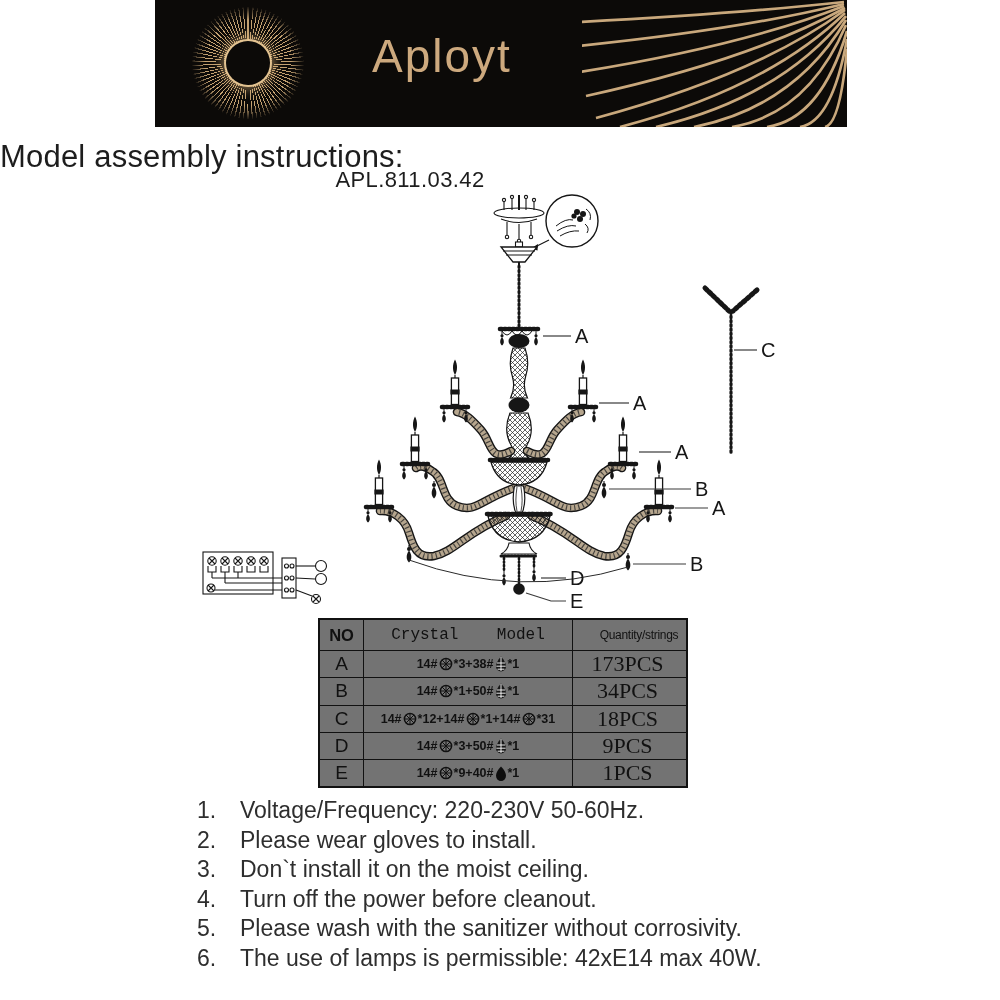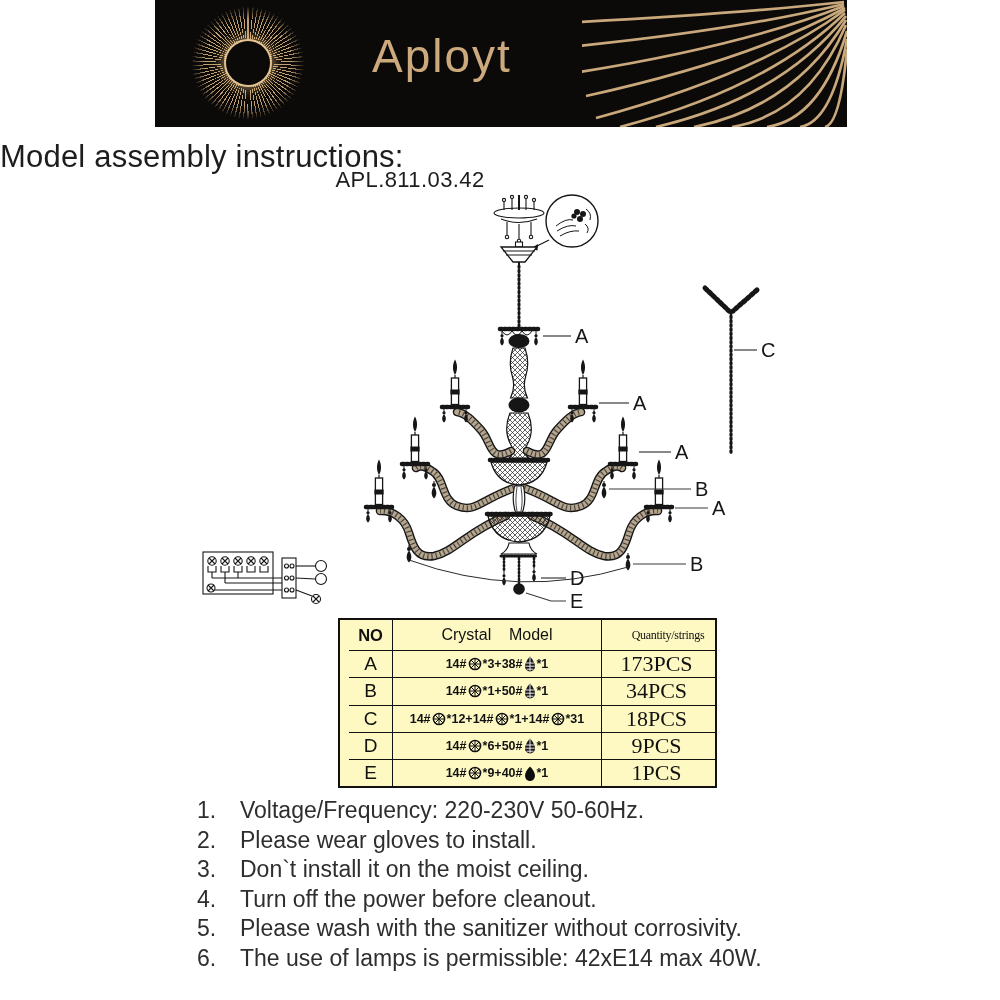--- a/index.html
+++ b/index.html
@@ -29,31 +29,31 @@
   .beadbar{stroke:#161616;stroke-width:4.6;stroke-dasharray:2 2.1;stroke-linecap:round;fill:none;}
   .dotline{stroke:#161616;stroke-width:3;stroke-dasharray:1.6 2.6;stroke-linecap:round;fill:none;}
   .dotline2{stroke:#161616;stroke-width:2.6;stroke-dasharray:1.3 2.2;stroke-linecap:round;fill:none;}
   .arm-o{stroke:#161616;stroke-width:8.6;fill:none;stroke-linecap:round;}
   .arm-f{stroke:#b6a68e;stroke-width:5.8;fill:none;stroke-linecap:round;}
   .arm-t{stroke:#2c2c2c;stroke-width:5.2;fill:none;stroke-dasharray:1.2 3;opacity:.8;}
   .lblline{stroke:#3a3a3a;stroke-width:1.2;fill:none;}
   .lbl{font-family:"Liberation Sans",sans-serif;font-size:20px;fill:#161616;}
 
   
-  .ptable{position:absolute;left:338px;top:618px;width:366px;border:2px solid #111;
-    background:#fef9c3;padding-left:9px;}
+  .ptable{position:absolute;left:318px;top:618px;width:366px;border:2px solid #111;
+    background:#737373;}
   .trow{display:grid;grid-template-columns:44px 209px 109px;border-bottom:1.5px solid #111;}
   .trow:last-child{border-bottom:none;}
   .tc{border-right:1.5px solid #111;display:flex;align-items:center;justify-content:center;color:#111;}
   .tc:last-child{border-right:none;}
   .th{height:30px;}
   .tr-data{height:26.3px;}
   .h-no{font-size:16.5px;font-weight:700;}
-  .h-model{font-family:Liberation Sans, sans-serif;font-size:16px;white-space:pre;}
-  .h-qty{font-family:Liberation Serif, serif;font-size:12px;letter-spacing:-.3px;margin-left:23px;}
+  .h-model{font-family:Liberation Mono, monospace;font-size:16px;white-space:pre;}
+  .h-qty{font-family:Liberation Sans, sans-serif;font-size:12px;letter-spacing:-.3px;margin-left:23px;}
   .c-no{font-size:19px;}
   .c-spec{font-size:12.5px;font-weight:700;gap:1px;}
   .c-spec svg{display:block;}
   .c-qty{font-family:"Liberation Serif",serif;font-size:22px;}
 
   
   .notes{position:absolute;left:197px;top:796px;width:680px;}
   .note{display:flex;font-size:23px;line-height:29.6px;color:#2e2e2e;}
   .note .num{width:43px;flex:0 0 43px;}
 </style>
@@ -382,21 +382,21 @@
       <div class="trow tr-data">
         <div class="tc c-no">D</div>
         <div class="tc c-spec">
           <span>14#</span>
           <span>
             <svg width="14" height="14" viewBox="0 0 14 14">
               <circle cx="7" cy="7" r="5.6" fill="none" stroke="#111" stroke-width="1.5"></circle>
               <path d="M7,1.4 V12.6 M1.4,7 H12.6 M3,3 L11,11 M11,3 L3,11" stroke="#111" stroke-width="1" fill="none"></path>
             </svg>
           </span>
-          <span>*6+50#</span>
+          <span>*3+50#</span>
           <span>
             <svg width="12" height="16" viewBox="0 0 12 16">
               <path d="M6,0.5 C9.5,4.5 11,7.5 11,10.5 A5,5 0 0 1 1,10.5 C1,7.5 2.5,4.5 6,0.5 Z" fill="#161616"></path>
               <path d="M2,7 H10 M1.3,10.2 H10.7 M2.6,13.2 H9.4 M6,1 V15" stroke="#fff" stroke-width="0.9" fill="none"></path>
             </svg>
           </span>
           <span>*1</span>
         </div>
         <div class="tc c-qty">9PCS</div>
       </div>

